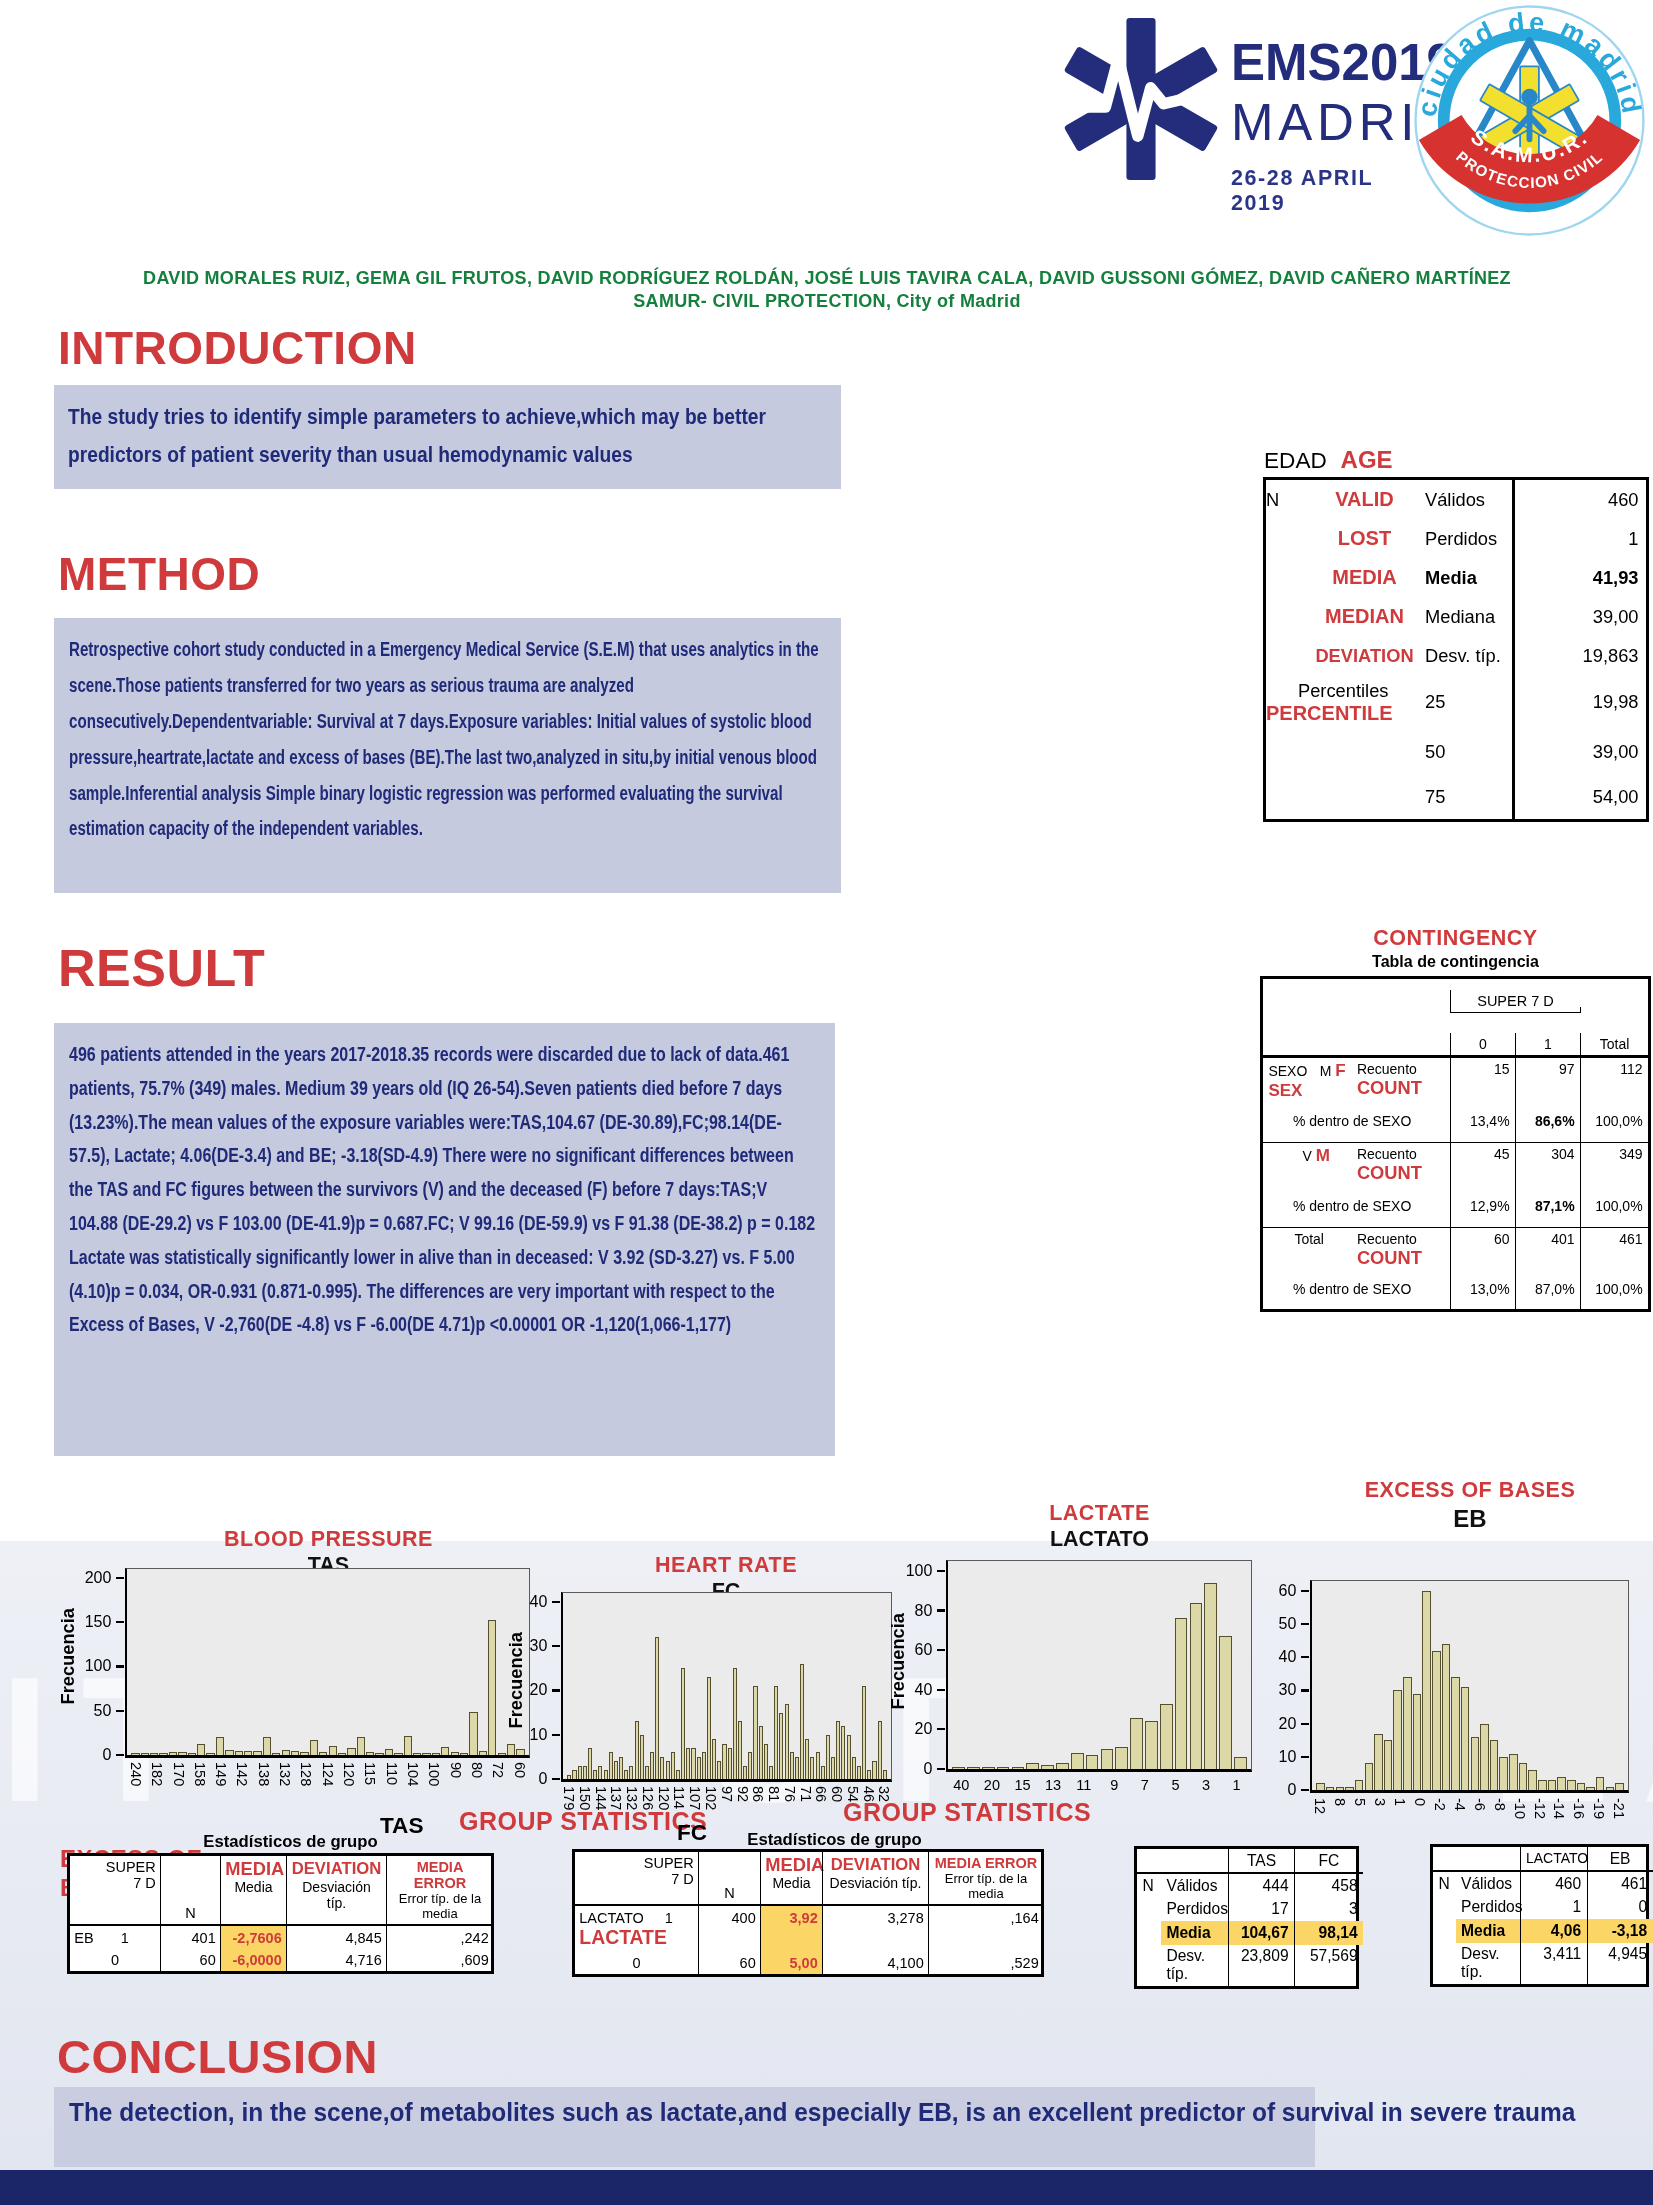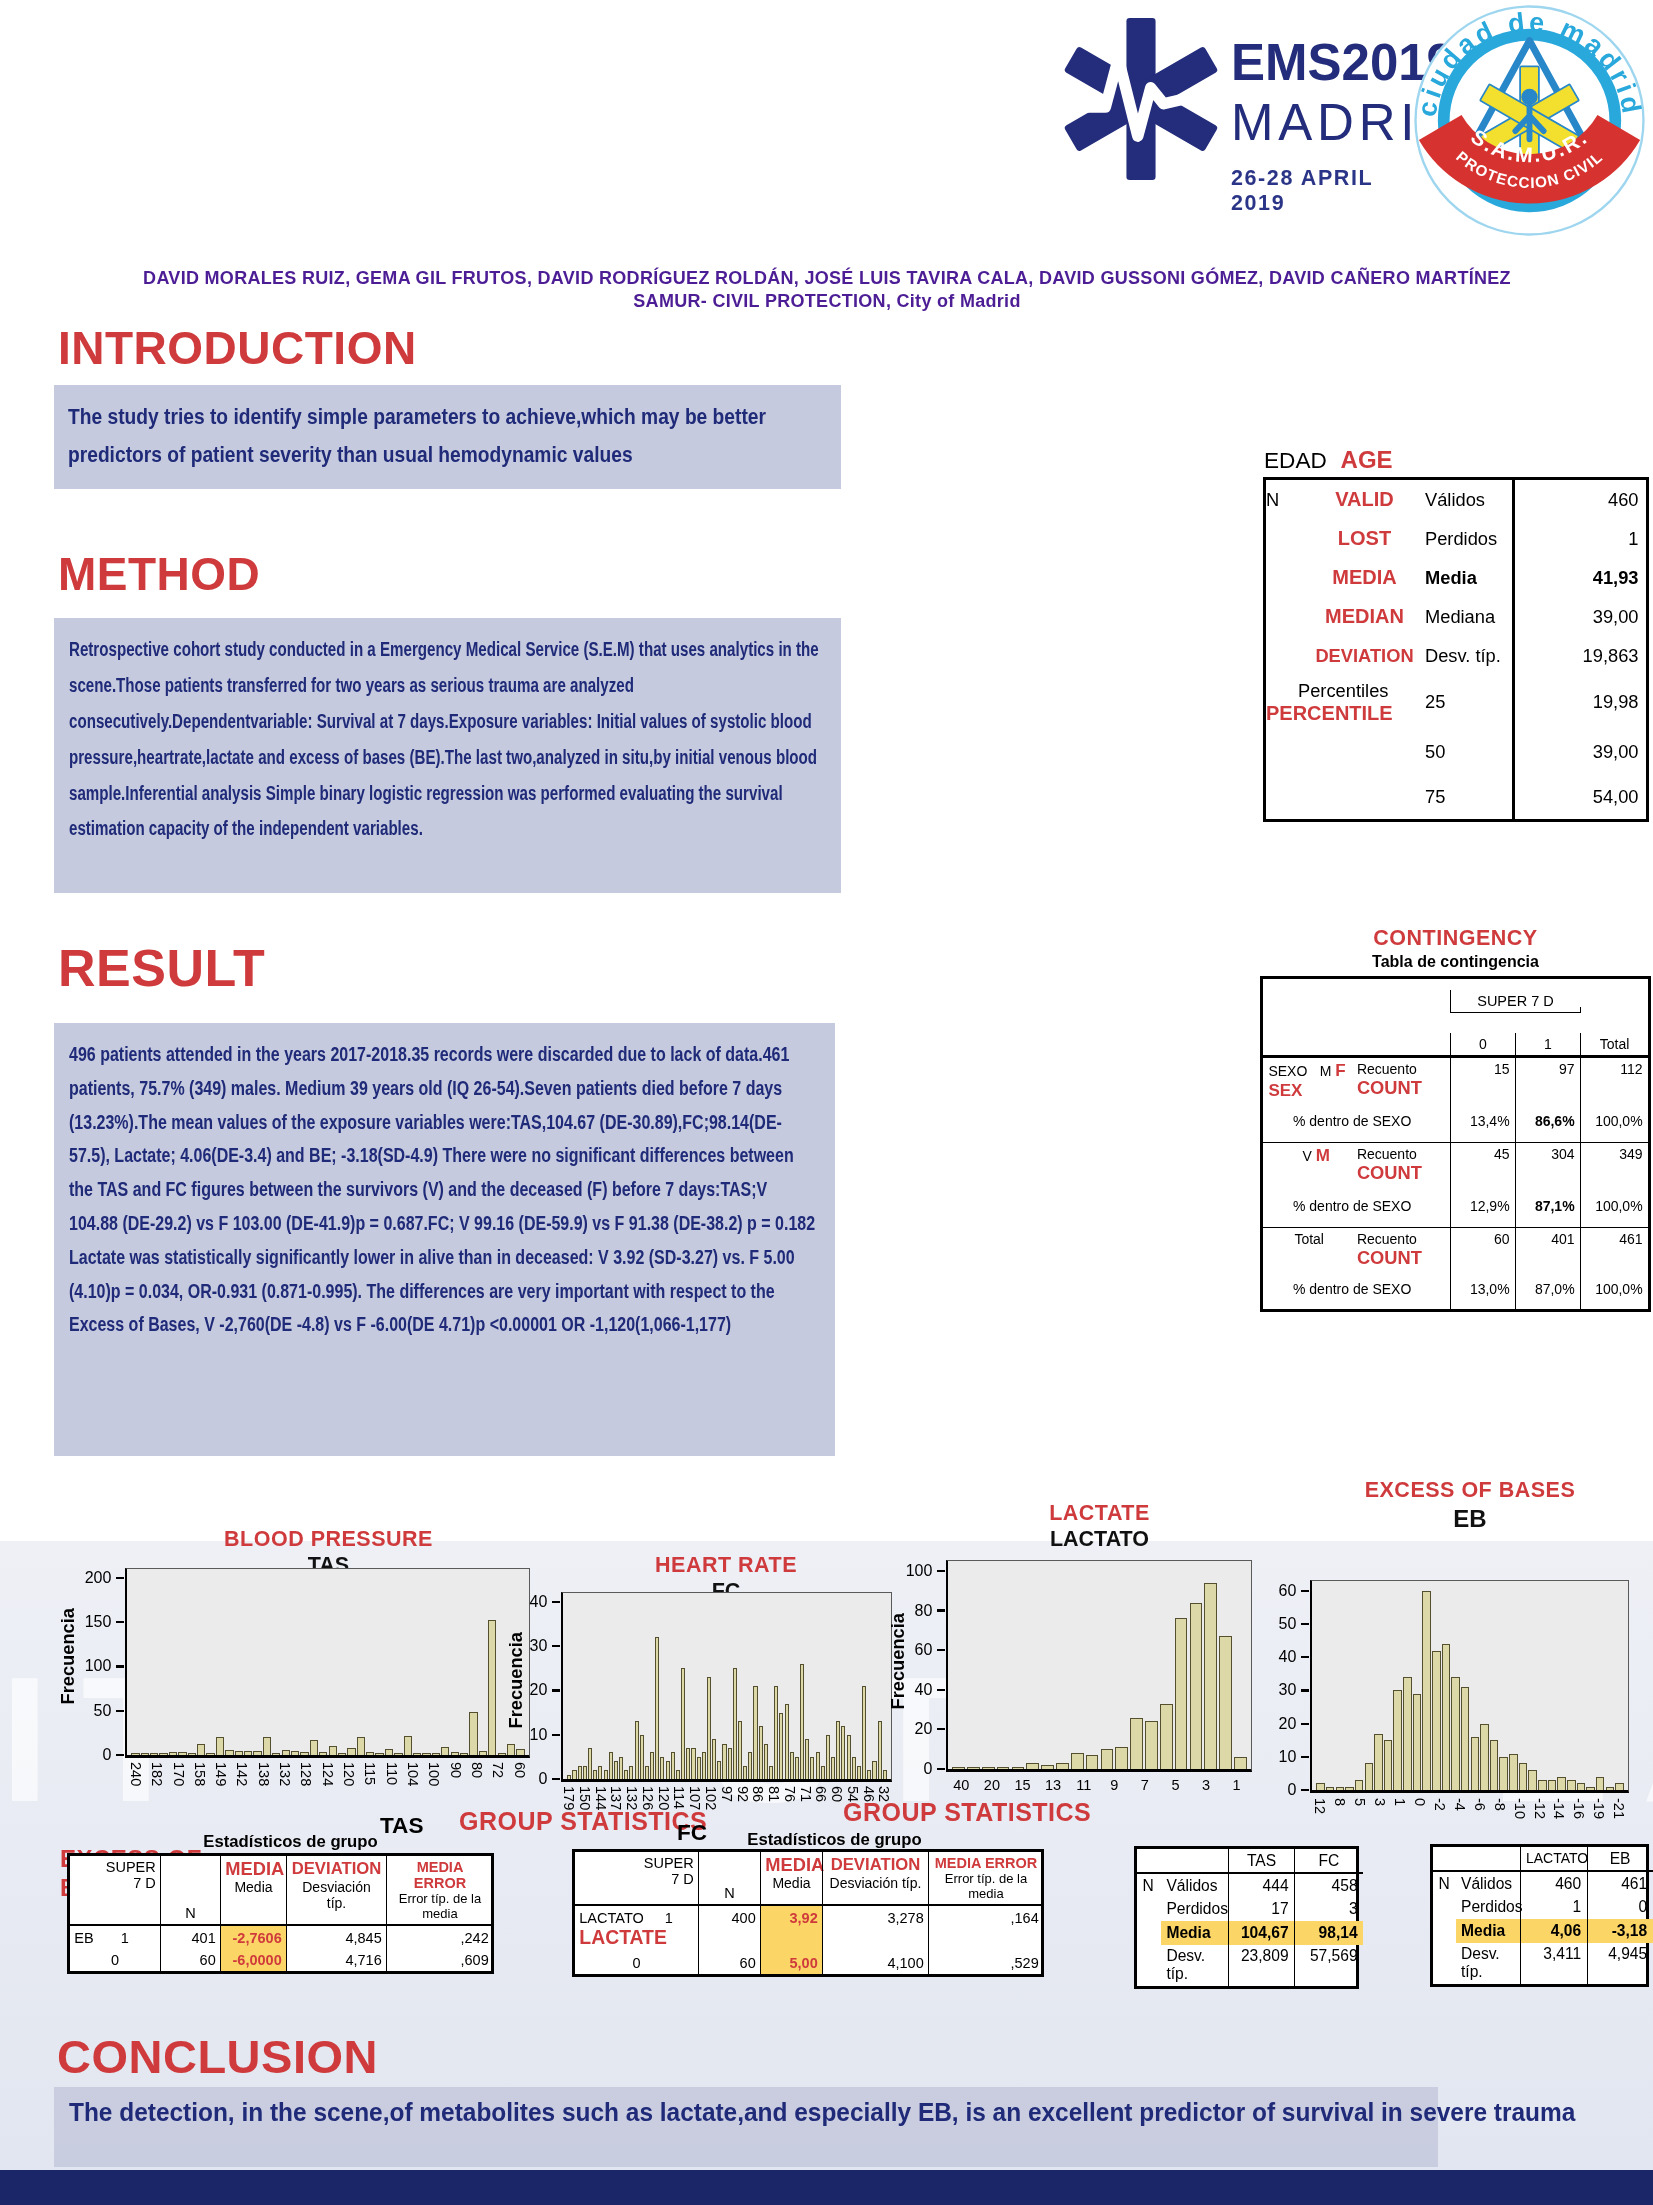--- a/index.html
+++ b/index.html
@@ -5,21 +5,21 @@
   html,body{margin:0;padding:0;background:#ffffff;}
   #poster{position:relative;width:1654px;height:2205px;background:#ffffff;overflow:hidden;
           font-family:"Liberation Sans",sans-serif;color:#000;}
   .abs{position:absolute;}
   .red{color:#cf3a3c;}
   
   .title-line{position:relative;font-size:47px;line-height:60px;font-weight:800;color:#232d7b;
     white-space:pre;letter-spacing:0.5px;word-spacing:8.6px;
     text-shadow:-4.8px -4.8px 0 #f5ee17,4.8px -4.8px 0 #f5ee17,-4.8px 4.8px 0 #f5ee17,4.8px 4.8px 0 #f5ee17,
                  0 -6px 0 #f5ee17,0 6px 0 #f5ee17,-6px 0 0 #f5ee17,6px 0 0 #f5ee17;}
-  .authors{width:100%;text-align:center;font-size:18px;font-weight:700;color:#4c1d95;letter-spacing:0.3px;}
+  .authors{width:100%;text-align:center;font-size:18px;font-weight:700;color:#15803d;letter-spacing:0.3px;}
   .ems1{font-size:51px;font-weight:800;color:#232d7b;letter-spacing:0;}
   .ems2{font-size:51px;font-weight:300;color:#232d7b;letter-spacing:4.8px;margin-top:1.1px;}
   .ems3{font-size:21.5px;font-weight:600;color:#2b3587;letter-spacing:1.6px;margin-top:14px;}
   
   .sec-h{font-weight:800;color:#cf3a3c;letter-spacing:0.5px;}
   .box{background:#c6cade;color:#1f2a78;font-weight:700;box-sizing:border-box;}
   .narrow{transform-origin:left top;}
   
   .tbl{background:#fff;border:3.2px solid #000;box-sizing:border-box;}
   
@@ -852,19 +852,19 @@
     <div class="st-c st-num st-hl">4,06</div>
     <div class="st-c st-num st-hl">-3,18</div>
 
     <div class="st-c"></div>
     <div class="st-c">Desv. típ.</div>
     <div class="st-c st-num">3,411</div>
     <div class="st-c st-num">4,945</div>
   </div>
 
   <div class="abs sec-h" style="left:57px;top:2029px;font-size:47px;">CONCLUSION</div>
-  <div class="abs box" style="left:54px;top:2087px;width:1384px;height:80px;padding:7.5px 15px;background:rgba(198,202,222,.9);">
+  <div class="abs box" style="left:54px;top:2087px;width:1261px;height:80px;padding:7.5px 15px;background:rgba(198,202,222,.9);">
     <div class="narrow" style="width:1616px;transform:scaleX(0.94);font-size:26px;line-height:1.32;">The detection, in the scene,of metabolites such as lactate,and especially EB, is an excellent predictor of survival in severe trauma</div>
   </div>
 
   <div class="footer" style="top:2170px;height:35px;"></div>
 </div>
 
 
 </body></html>

